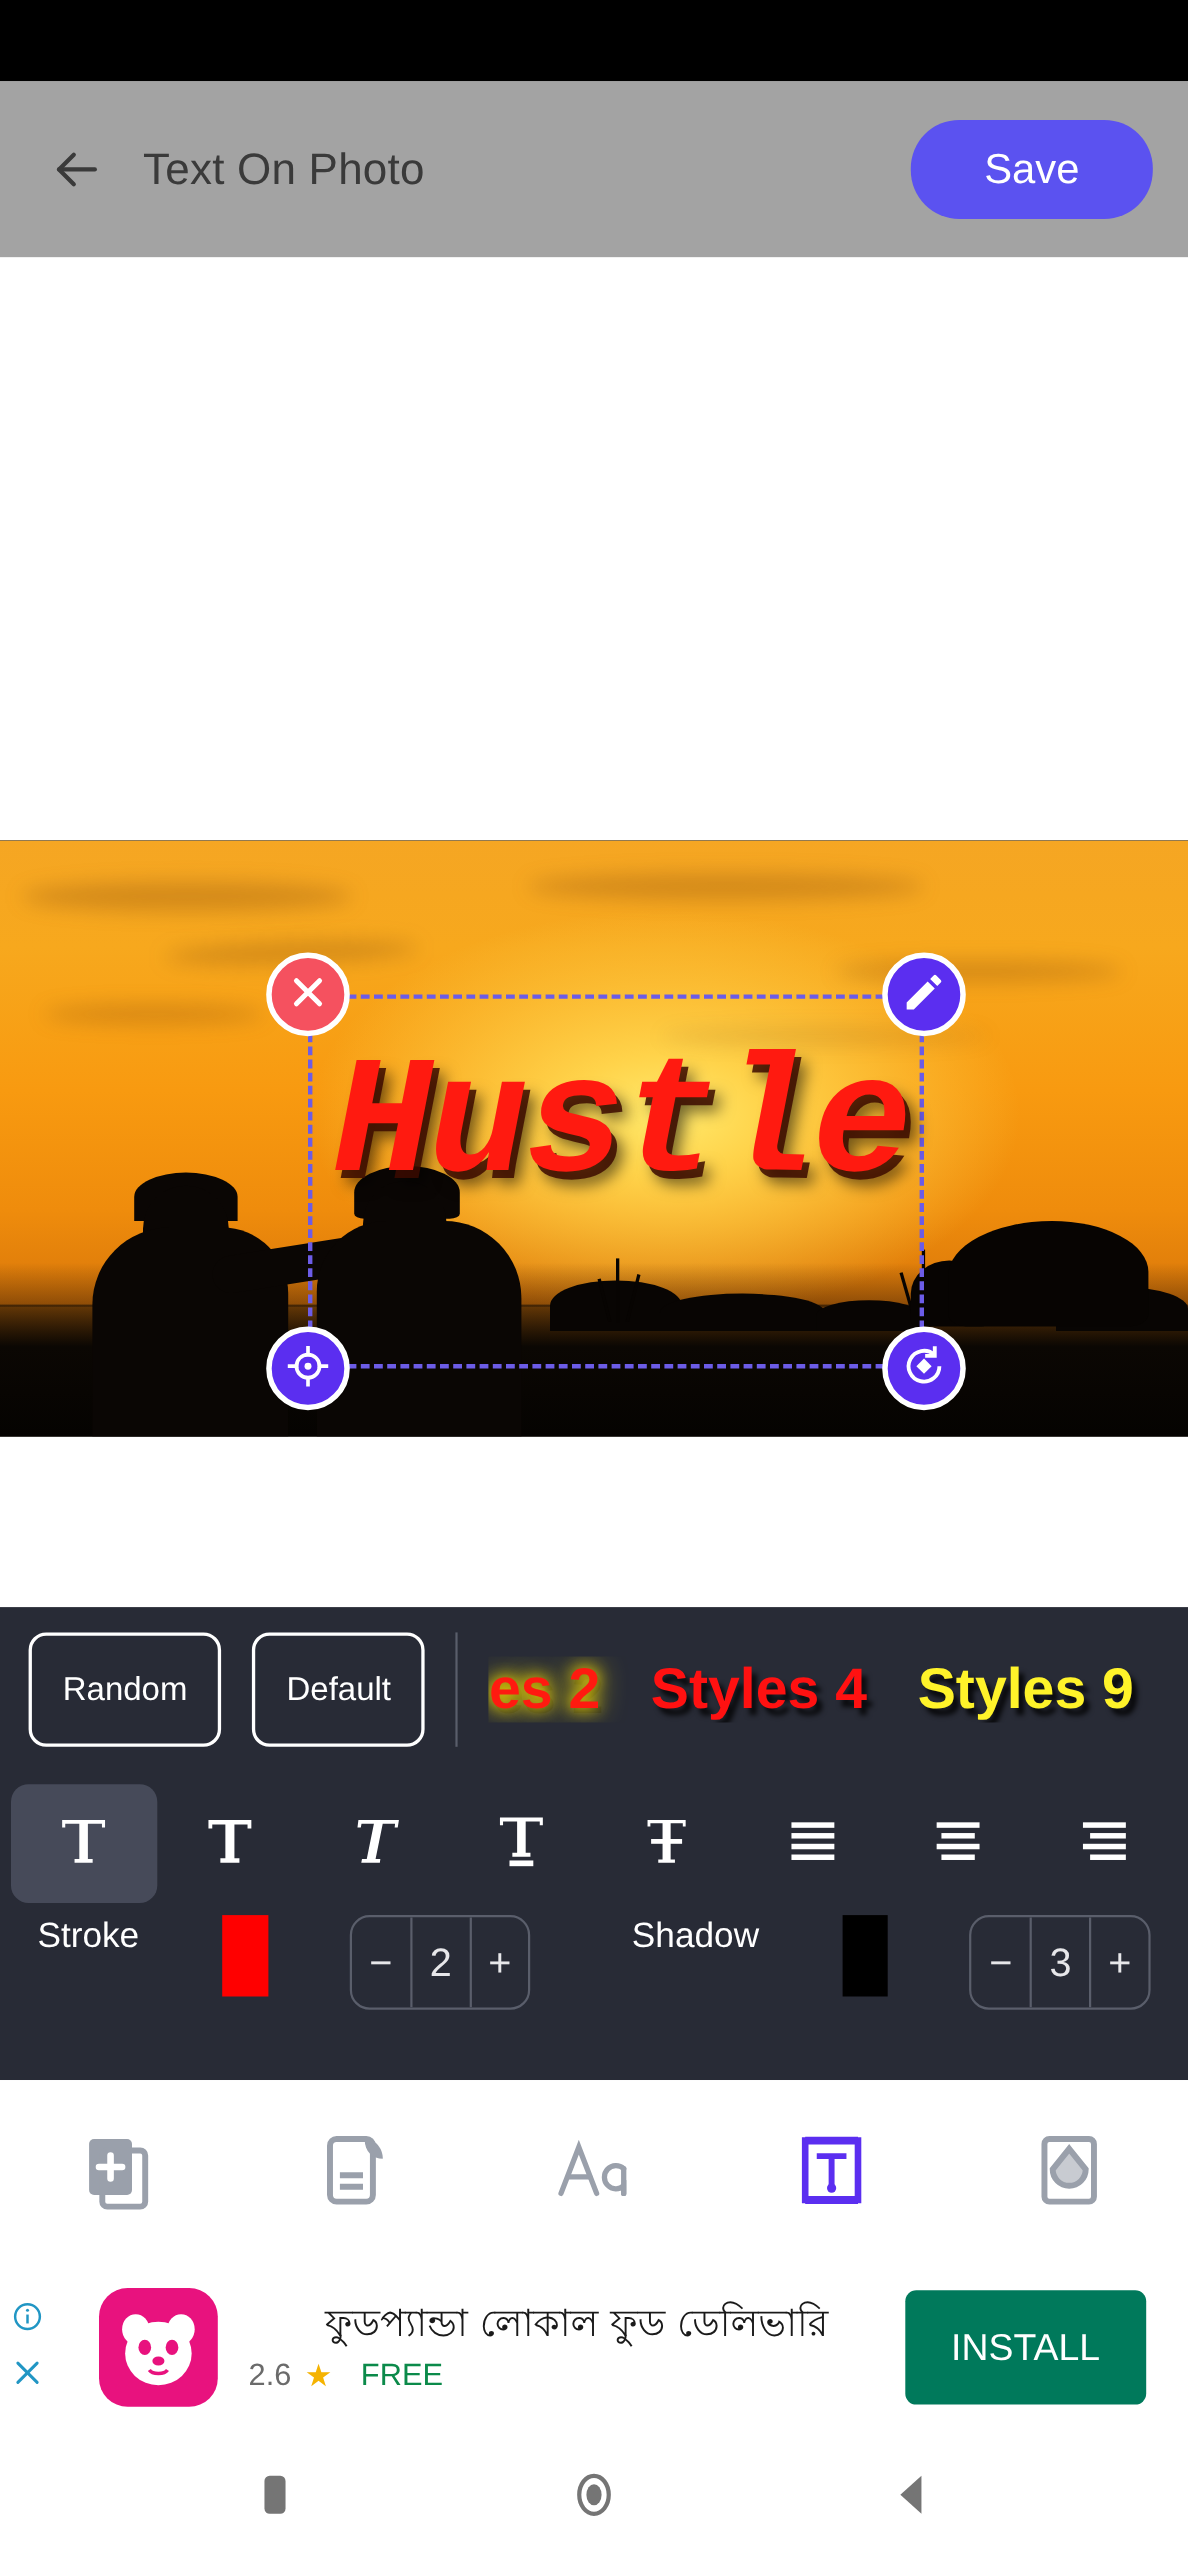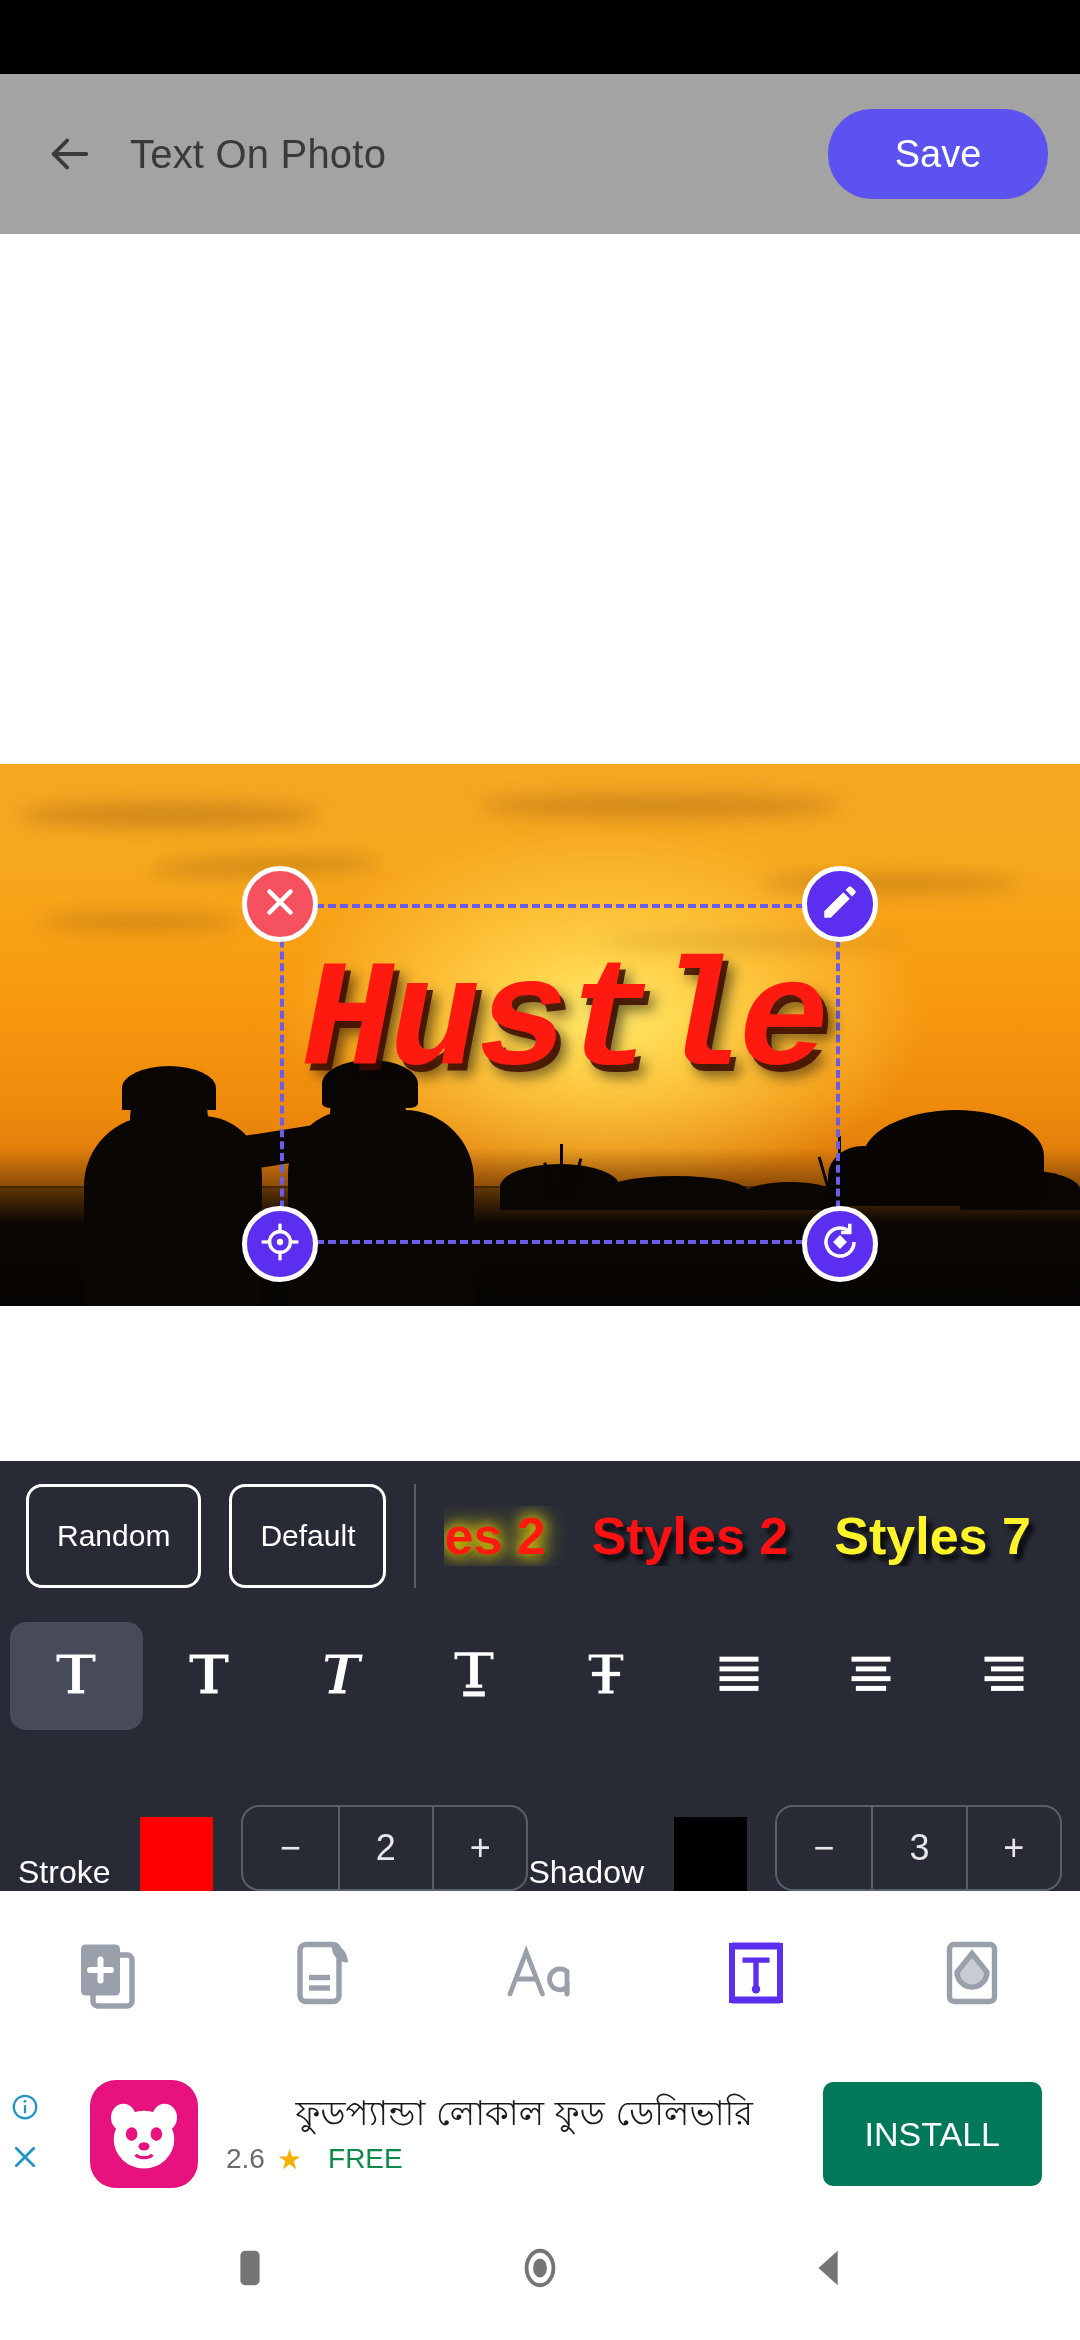--- a/index.html
+++ b/index.html
@@ -105,21 +105,21 @@
   .st-glow-red   { color:#FF1A10; text-shadow:0 0 14px #FFE600, 0 0 26px #FFE600, 3px 4px 0 rgba(0,0,0,.25); }
   .st-red-shadow { color:#FF1111; text-shadow:5px 6px 5px rgba(0,0,0,.75); }
   .st-yellow     { color:#FFF32A; text-shadow:5px 6px 5px rgba(0,0,0,.8); }
 
   .row-format { display:flex; align-items:center; height:130px; padding:0 10px; }
   .fmt-btn { flex:1 1 0; height:108px; display:flex; align-items:center; justify-content:center;
              border-radius:16px; background:transparent; }
   .fmt-btn.active { background:#464a59; }
   .fmt-btn svg { width:52px; height:52px; }
 
-  .row-stroke { display:flex; align-items:flex-end; height:150px; padding:0 18px; }
+  .row-stroke { display:flex; align-items:flex-start; height:150px; padding:0 34px;gap:46px; }
   .sc-label { color:#ffffff; font-size:32px; margin-right:30px; }
   .swatch { width:74px; height:74px; border:0; }
   .stepper { display:flex; align-items:stretch; border:2px solid #5a5e6b; border-radius:18px;
              height:86px; margin-left:28px; overflow:hidden; }
   .step-cell { width:96px; display:flex; align-items:center; justify-content:center;
                color:#e7e7ea; font-size:36px; }
   .step-cell + .step-cell { border-left:2px solid #5a5e6b; }
   .gap-flex { flex:1 1 auto; }
 
   
@@ -258,22 +258,22 @@
   <div class="spacer-mid"></div>
 
   <div class="panel">
 
     <div class="row-styles">
       <button class="pill">Random</button>
       <button class="pill">Default</button>
       <div class="vdivider"></div>
       <div class="styles-scroller">
         <span class="style-item st-glow-red">es 2</span>
-        <span class="style-item st-red-shadow">Styles 2</span>
-        <span class="style-item st-yellow">Styles 7</span>
+        <span class="style-item st-red-shadow">Styles 4</span>
+        <span class="style-item st-yellow">Styles 9</span>
 
       </div>
     </div>
 
     <div class="row-format">
       <div class="fmt-btn active">
         <span>
           <svg viewBox="0 0 24 24" fill="#fff">
               <path d="M3 3h18v3.2h-1.3V4.6h-5.9v14.8h2V21H8.2v-1.6h2V4.6H4.3v1.6H3V3z"></path>
             </svg>

